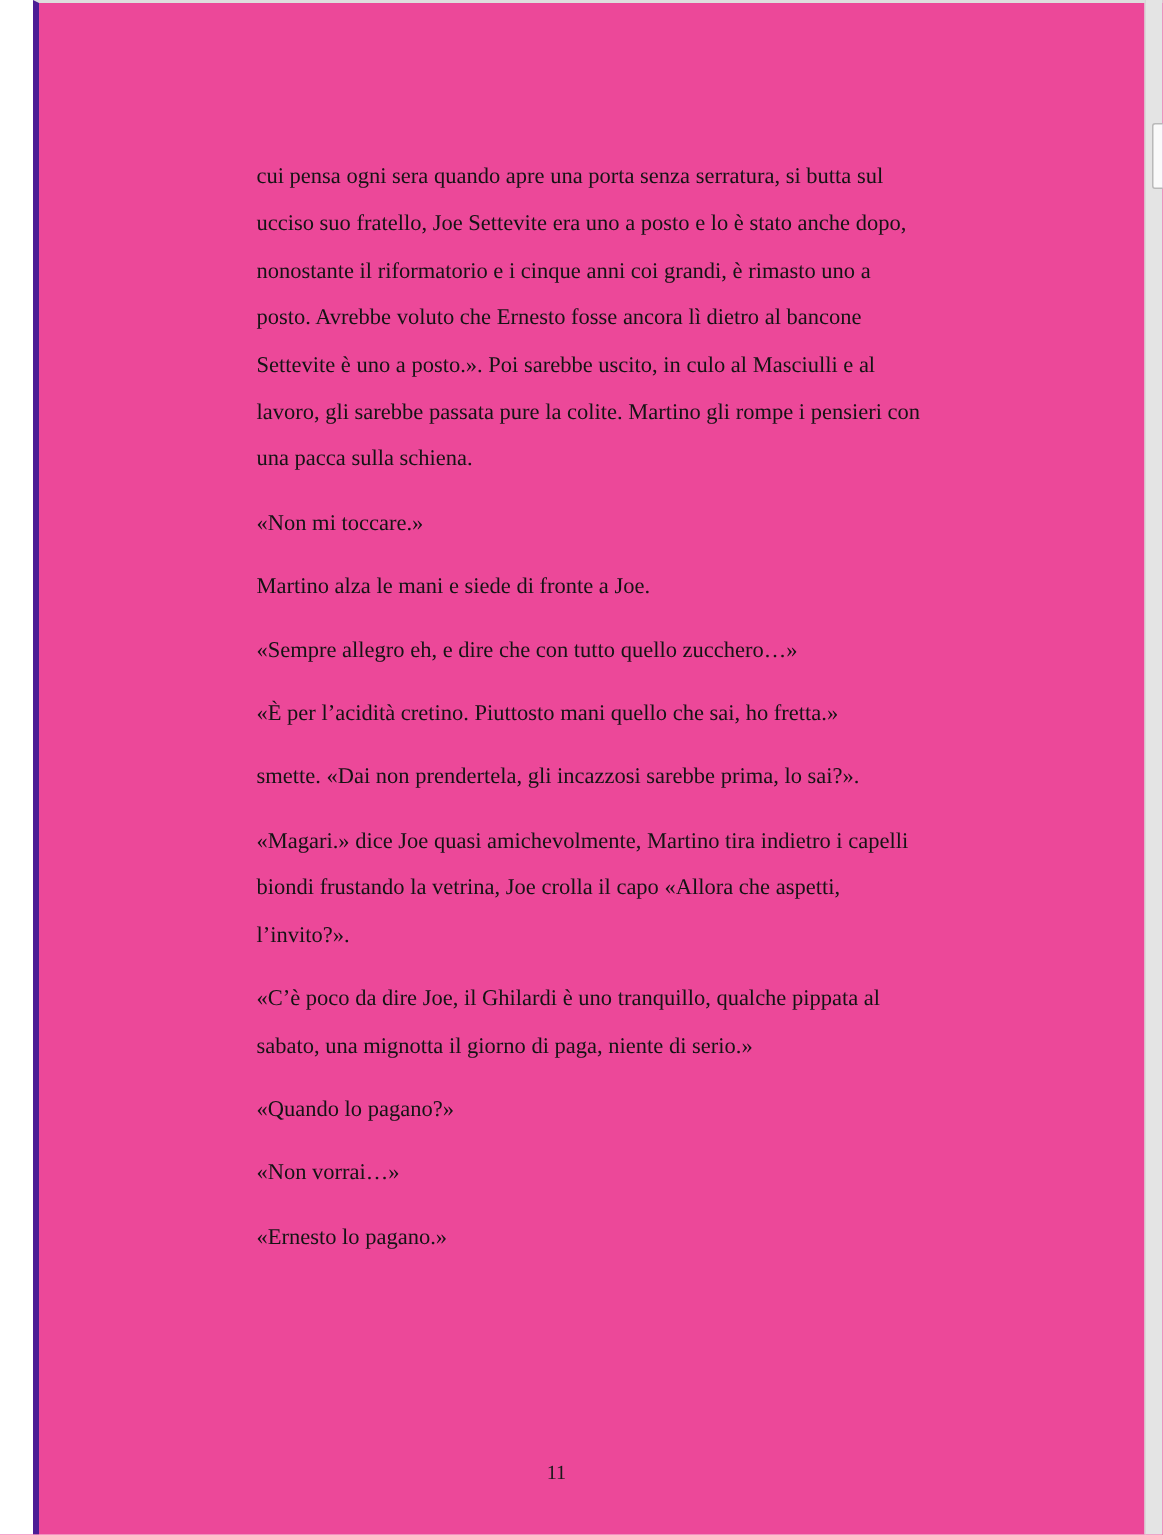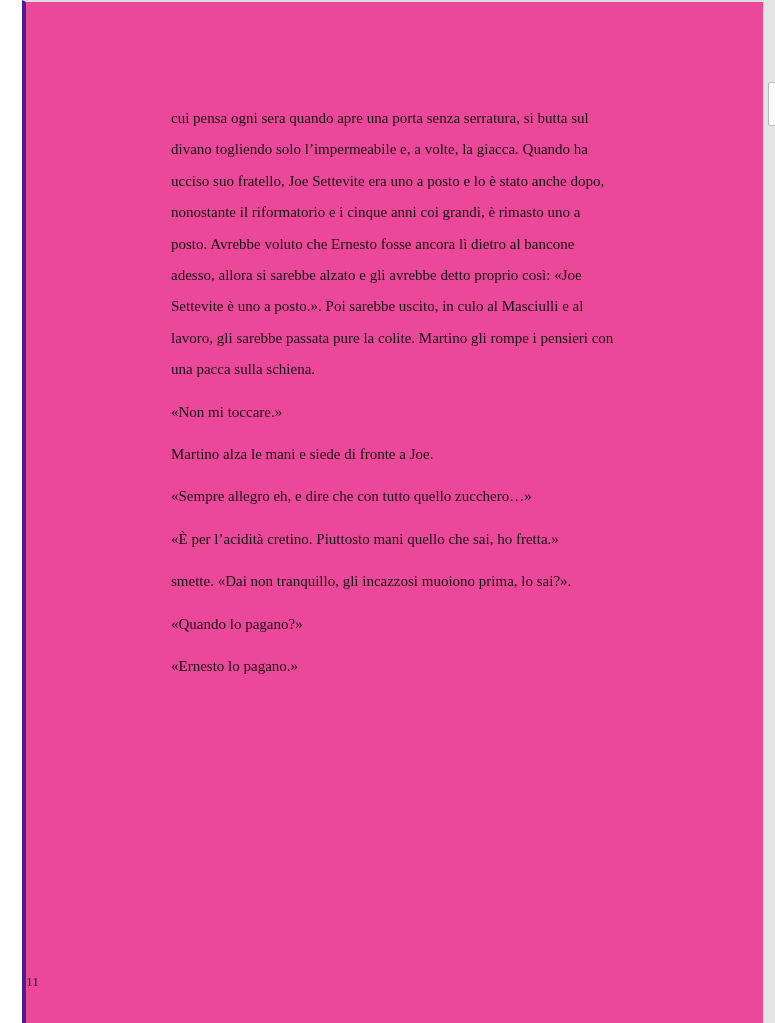--- a/index.html
+++ b/index.html
@@ -39,21 +39,21 @@
     margin: 0 0 11px 0;
   }
   .line {
     white-space: nowrap;
   }
   .page-number {
     position: absolute;
     left: 0;
     top: 971px;
     width: 690px;
-    text-align: left;
+    text-align: center;
     color: #1a1a1a;
     font-size: 13.5px;
     line-height: 18px;
   }
   .scrollbar-track {
     position: absolute;
     right: 0; top: 0;
     width: 12px;
     height: 1023px;
     background: #e4e4e4;
@@ -72,48 +72,56 @@
     box-sizing: border-box;
   }
 </style>
 </head>
 <body>
 
 <div class="page">
   <div class="page-text">
       <div class="para">
         <div class="line">cui pensa ogni sera quando apre una porta senza serratura, si butta sul</div>
-        <div class="line">divano togliendo solo l’impermeabile e, a volte, la giacca. Quando ha</div>
         <div class="line">ucciso suo fratello, Joe Settevite era uno a posto e lo è stato anche dopo,</div>
         <div class="line">nonostante il riformatorio e i cinque anni coi grandi, è rimasto uno a</div>
         <div class="line">posto. Avrebbe voluto che Ernesto fosse ancora lì dietro al bancone</div>
-        <div class="line">adesso, allora si sarebbe alzato e gli avrebbe detto proprio così: «Joe</div>
         <div class="line">Settevite è uno a posto.». Poi sarebbe uscito, in culo al Masciulli e al</div>
         <div class="line">lavoro, gli sarebbe passata pure la colite. Martino gli rompe i pensieri con</div>
         <div class="line">una pacca sulla schiena.</div>
       </div>
       <div class="para">
         <div class="line">«Non mi toccare.»</div>
       </div>
       <div class="para">
         <div class="line">Martino alza le mani e siede di fronte a Joe.</div>
       </div>
       <div class="para">
         <div class="line">«Sempre allegro eh, e dire che con tutto quello zucchero…»</div>
       </div>
       <div class="para">
         <div class="line">«È per l’acidità cretino. Piuttosto mani quello che sai, ho fretta.»</div>
       </div>
       <div class="para">
-        <div class="line">smette. «Dai non tranquillo, gli incazzosi muoiono prima, lo sai?».</div>
+        <div class="line">smette. «Dai non prendertela, gli incazzosi sarebbe prima, lo sai?».</div>
       </div>
       <div class="para">
+        <div class="line">«Magari.» dice Joe quasi amichevolmente, Martino tira indietro i capelli</div>
+        <div class="line">biondi frustando la vetrina, Joe crolla il capo «Allora che aspetti,</div>
+        <div class="line">l’invito?».</div>
+      </div>
+      <div class="para">
+        <div class="line">«C’è poco da dire Joe, il Ghilardi è uno tranquillo, qualche pippata al</div>
+        <div class="line">sabato, una mignotta il giorno di paga, niente di serio.»</div>
       </div>
       <div class="para">
         <div class="line">«Quando lo pagano?»</div>
+      </div>
+      <div class="para">
+        <div class="line">«Non vorrai…»</div>
       </div>
       <div class="para">
         <div class="line">«Ernesto lo pagano.»</div>
       </div>
     </div>
   <div class="page-number">11</div>
 </div>
 
 <div class="scrollbar-track">
   <div class="scrollbar-thumb"></div>

